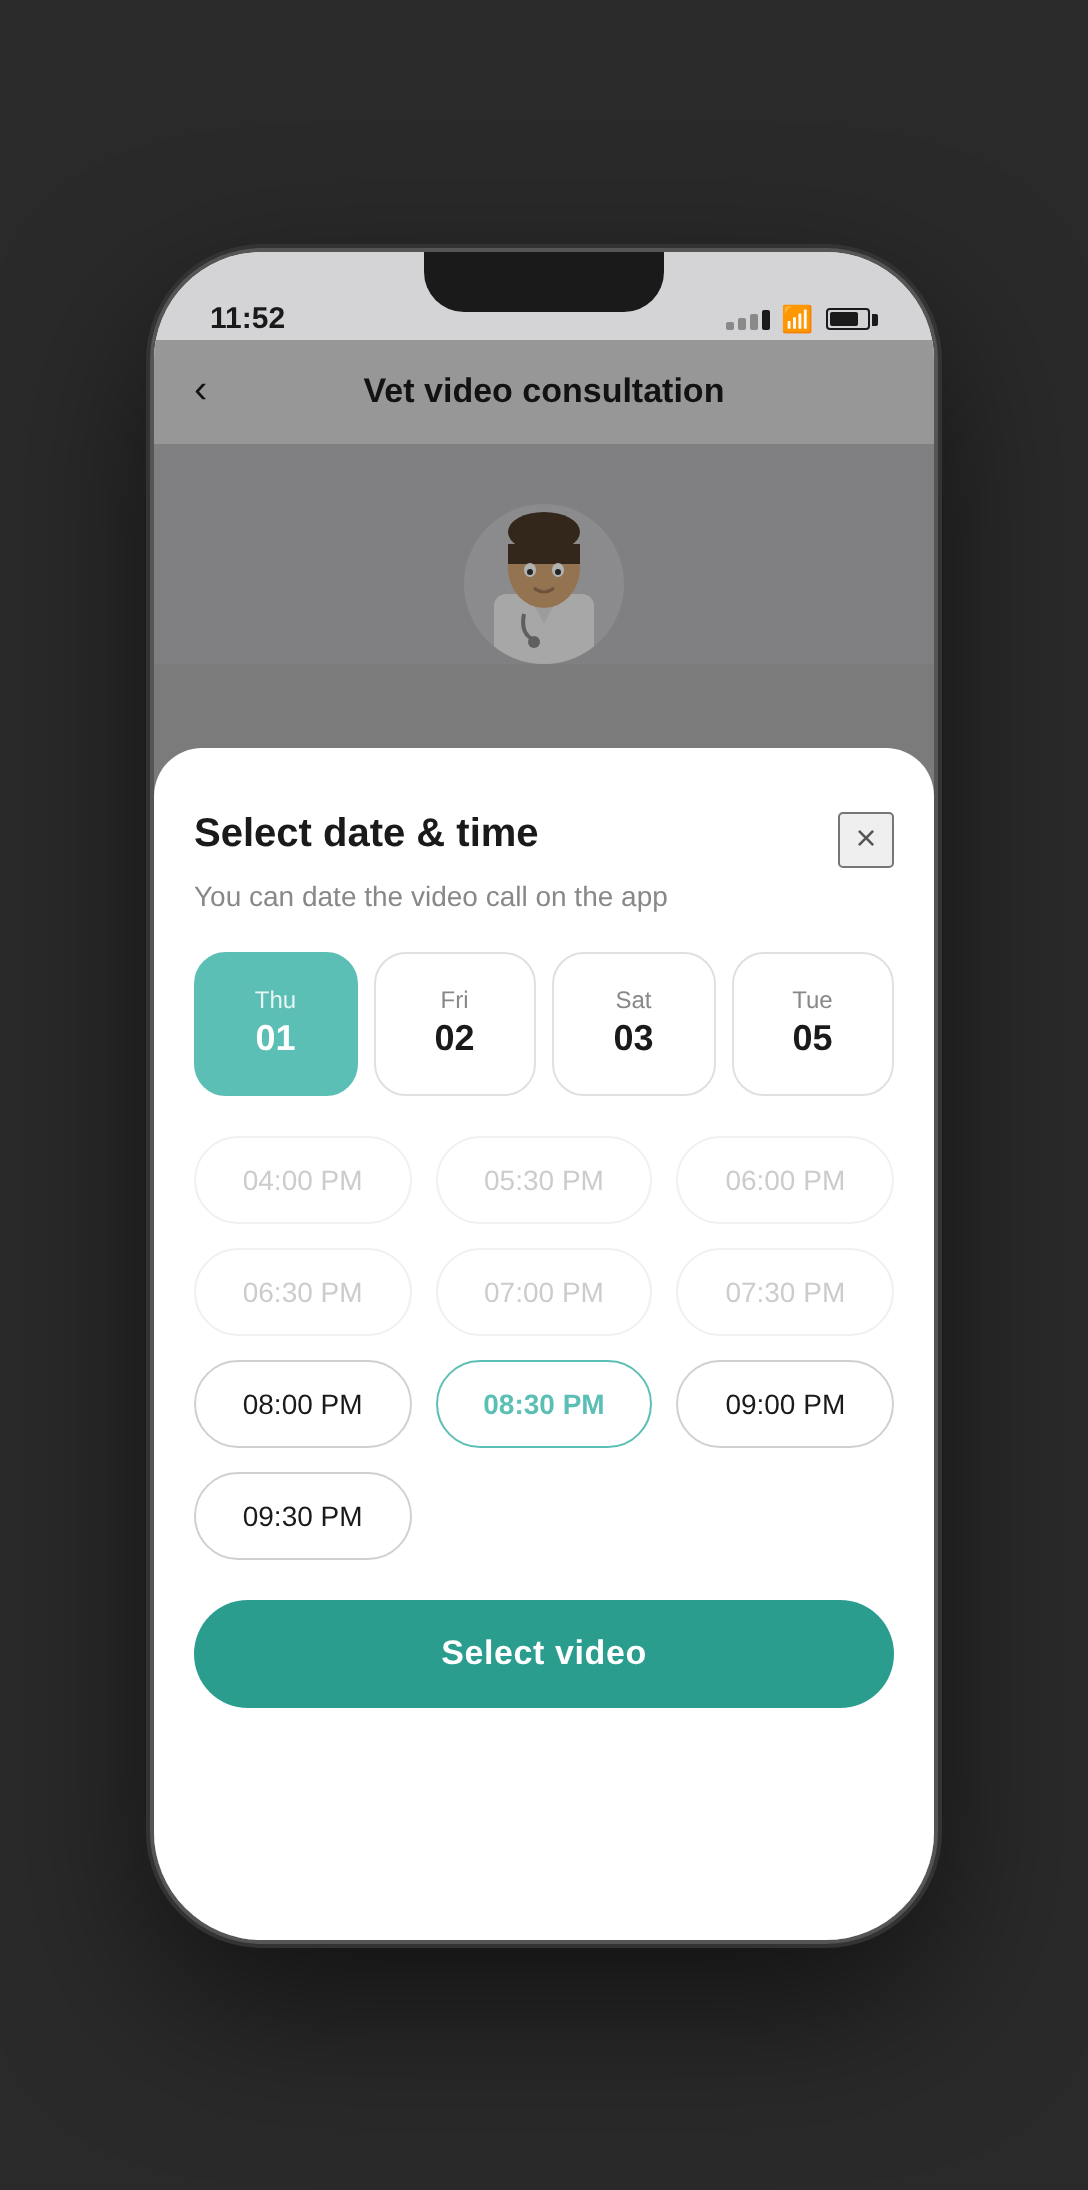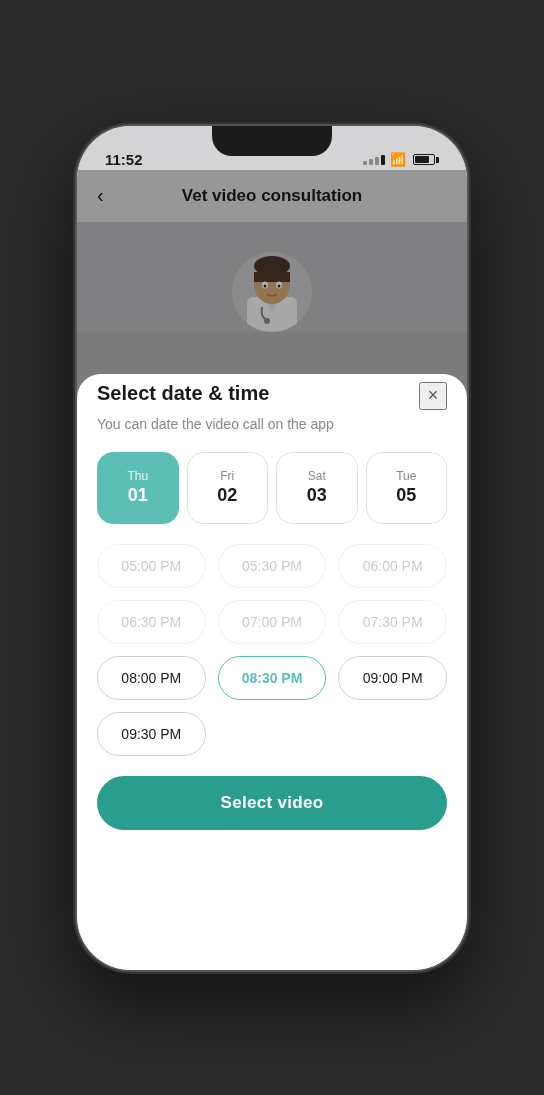--- a/index.html
+++ b/index.html
@@ -127,21 +127,21 @@
       display: flex;
       align-items: flex-end;
       justify-content: center;
       z-index: 100;
     }
 
     .modal {
       width: 100%;
       background: #fff;
       border-radius: 24px 24px 0 0;
-      padding: 8px 20px 20px 20px;
+      padding: 32px 20px 20px 20px;
       min-height: 640px;
       position: relative;
     }
 
     .modal-header {
       display: flex;
       justify-content: space-between;
       align-items: flex-start;
       margin-bottom: 6px;
     }
@@ -421,21 +421,21 @@
 
 
           <button class="date-btn">
             <span class="date-day">Tue</span>
             <span class="date-num">05</span>
           </button>
         </div>
 
         <div class="time-grid">
           <button class="time-btn disabled">
-            <span>05:00 PM</span>
+            <span>04:00 PM</span>
           </button>
           <button class="time-btn disabled">
             <span>05:30 PM</span>
           </button>
           <button class="time-btn disabled">
             <span>06:00 PM</span>
           </button>
           <button class="time-btn disabled">
             <span>06:30 PM</span>
           </button>

